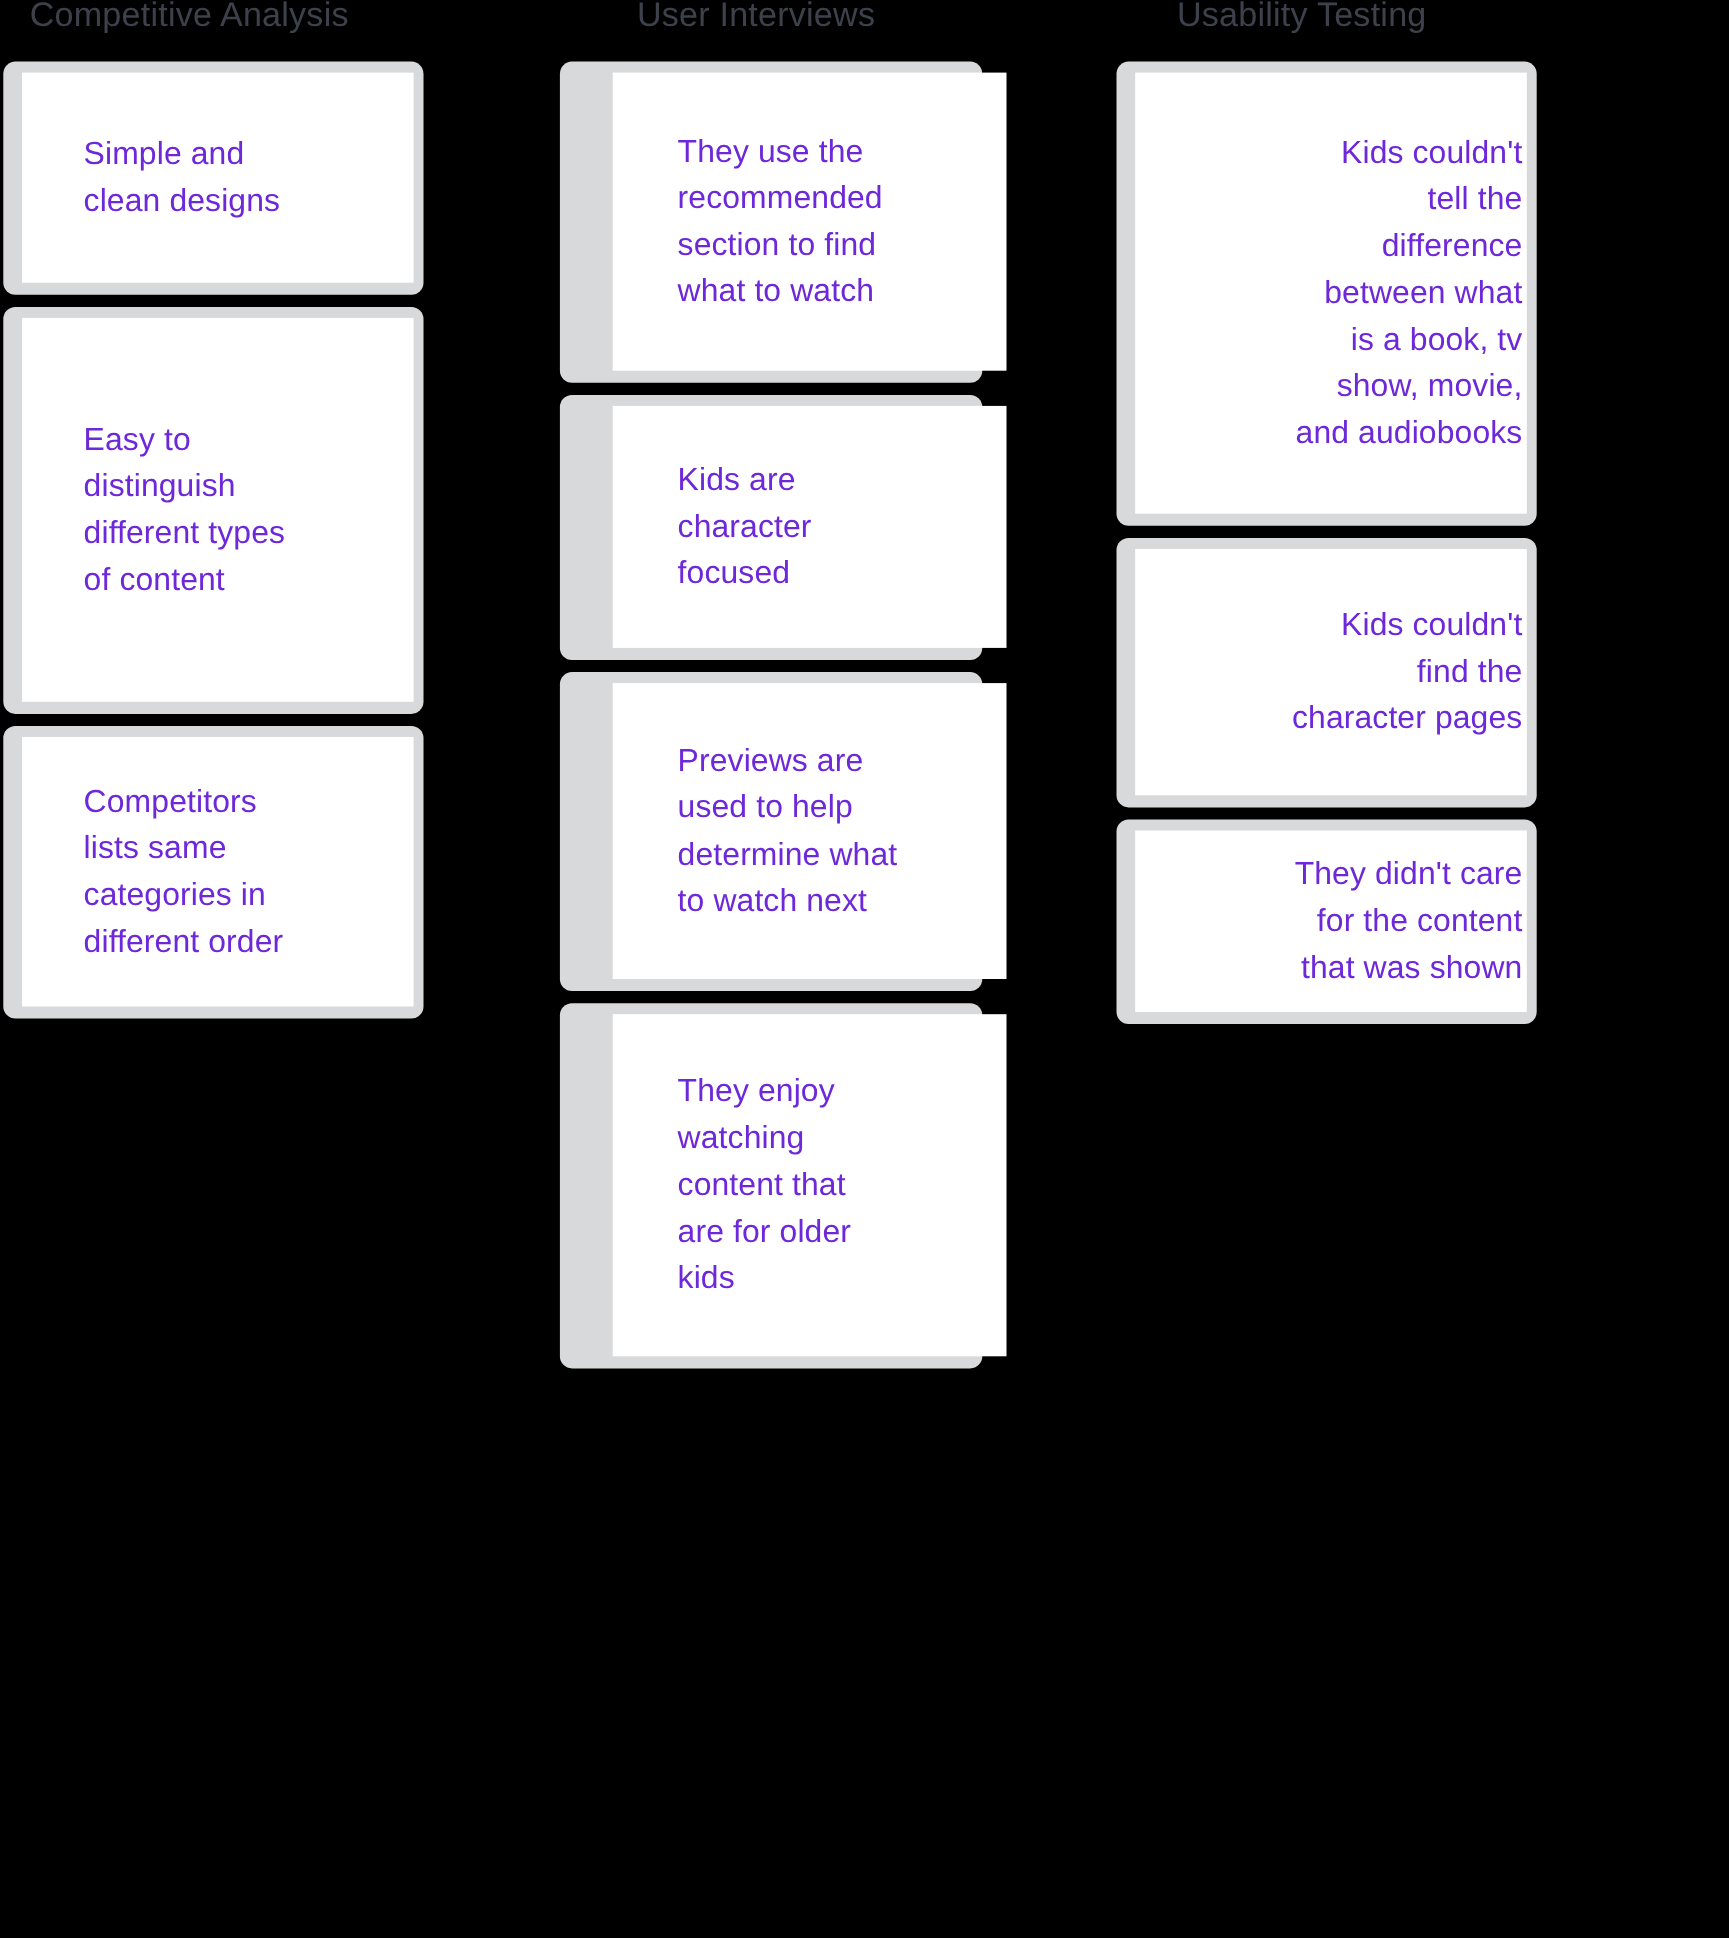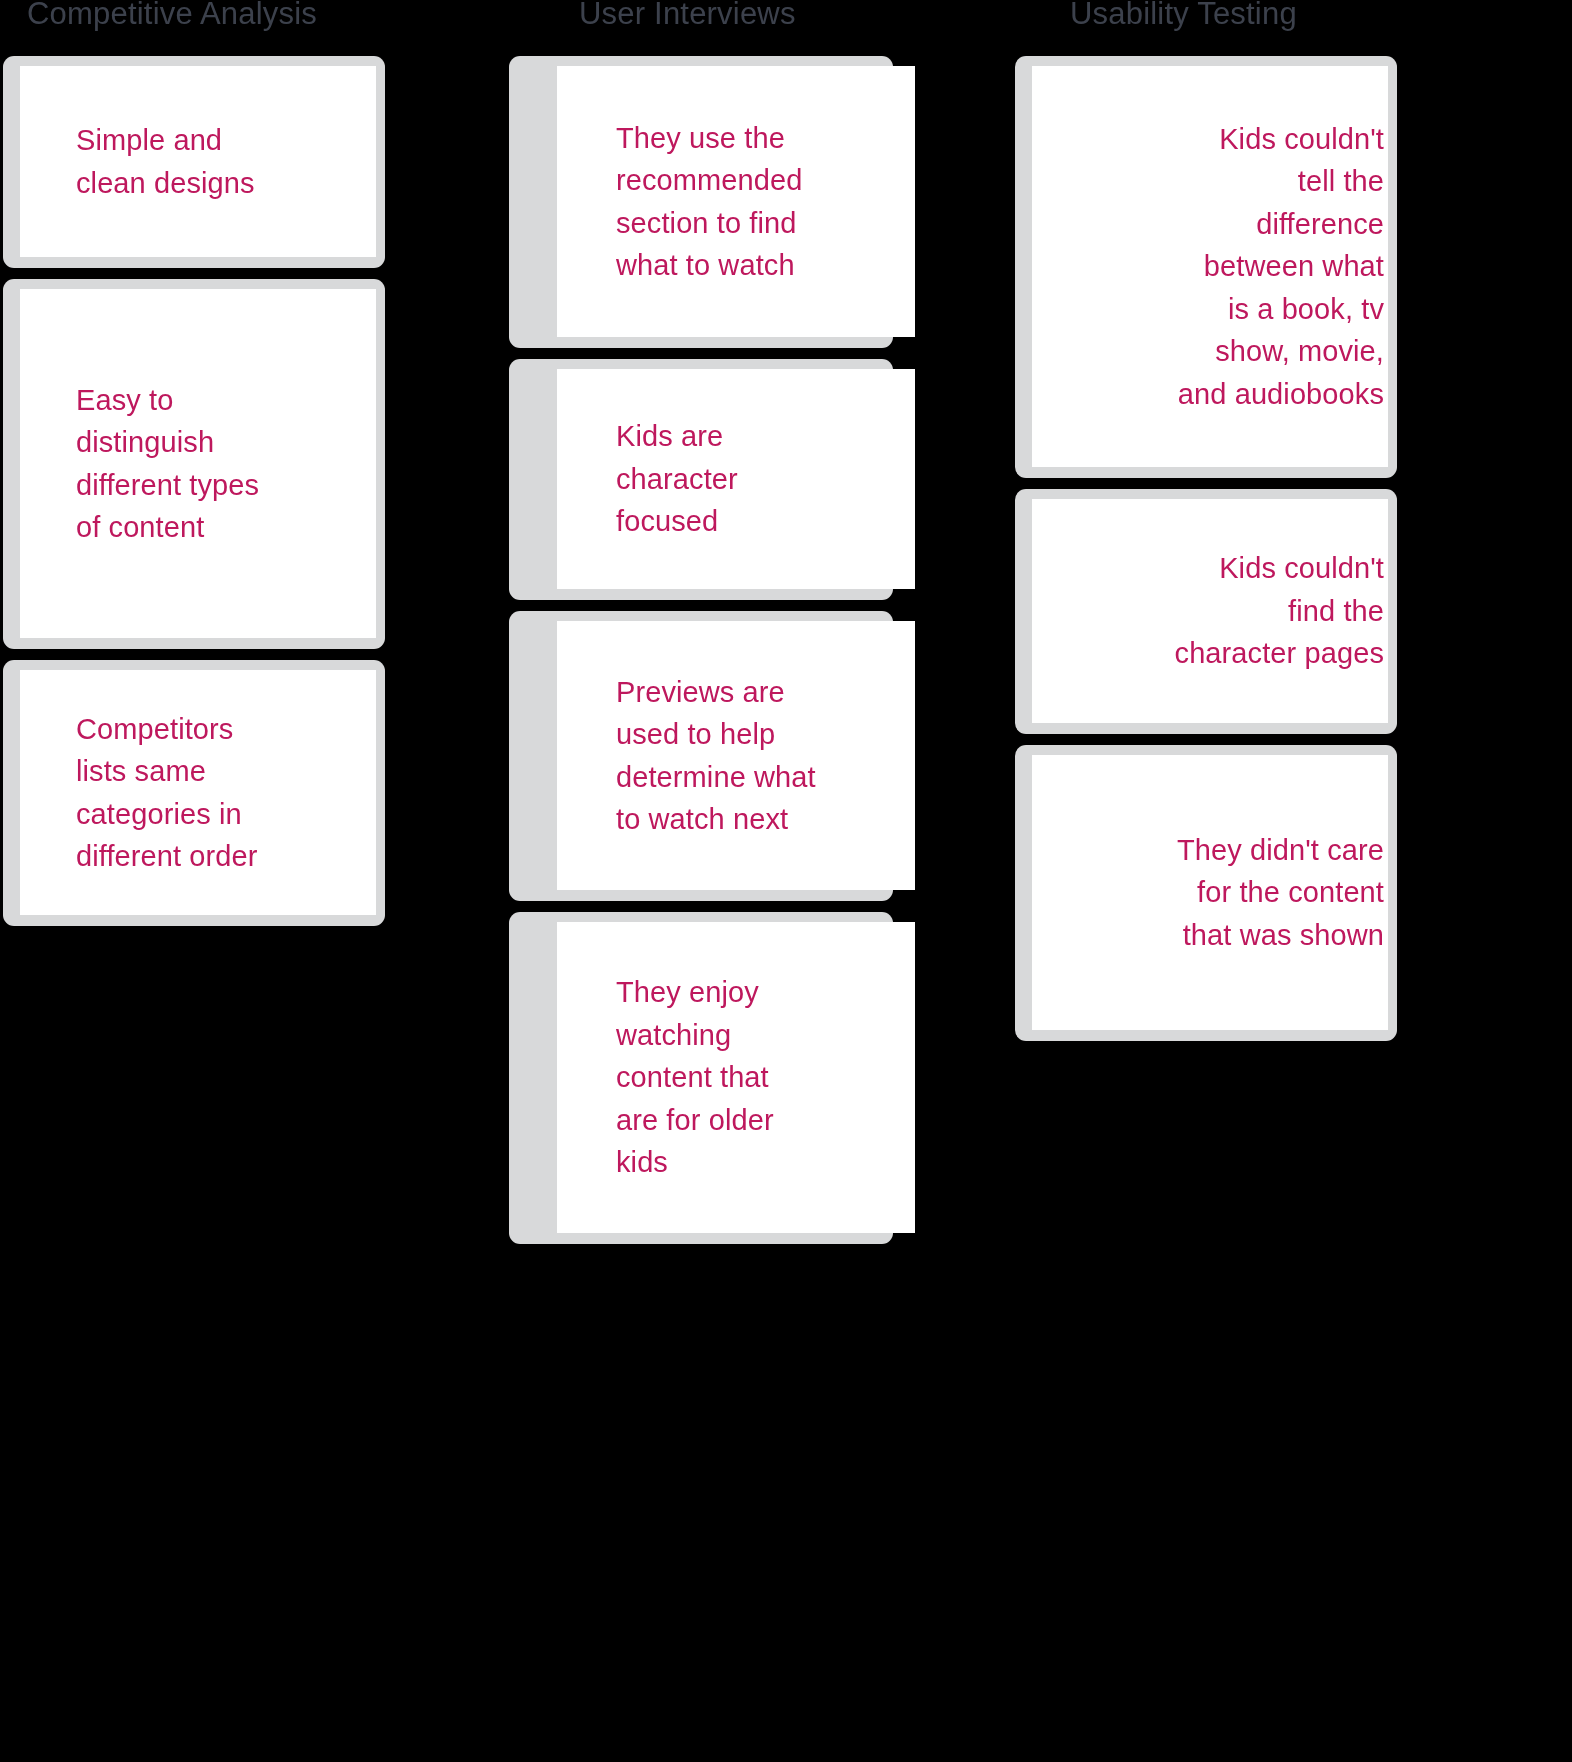--- a/index.html
+++ b/index.html
@@ -67,21 +67,21 @@
     width: 100%;
     height: 100%;
     display: flex;
     align-items: center;
   }
 
   .card-text {
     font-family: "Liberation Sans", sans-serif;
     font-size: 29px;
     line-height: 42.5px;
-    color: #be185d;
+    color: #6d28d9;
     font-weight: 400;
     letter-spacing: 0.1px;
     white-space: pre-line;
     display: block;
     width: 100%;
   }
 
   
   #col-0 { left: 3px; width: 430px; }
   #col-0 .col-header { left: 24px; }
@@ -197,21 +197,21 @@
 
       <div class="card" style="height:245px;">
         <div class="card-inner">
           <span class="card-text">Kids couldn't
 find the
 character pages</span>
         </div>
       </div>
 
 
-      <div class="card" style="height:296px;">
+      <div class="card" style="height:186px;">
         <div class="card-inner">
           <span class="card-text">They didn't care
 for the content
 that was shown</span>
         </div>
       </div>
 
     </div>
   </div>
 

